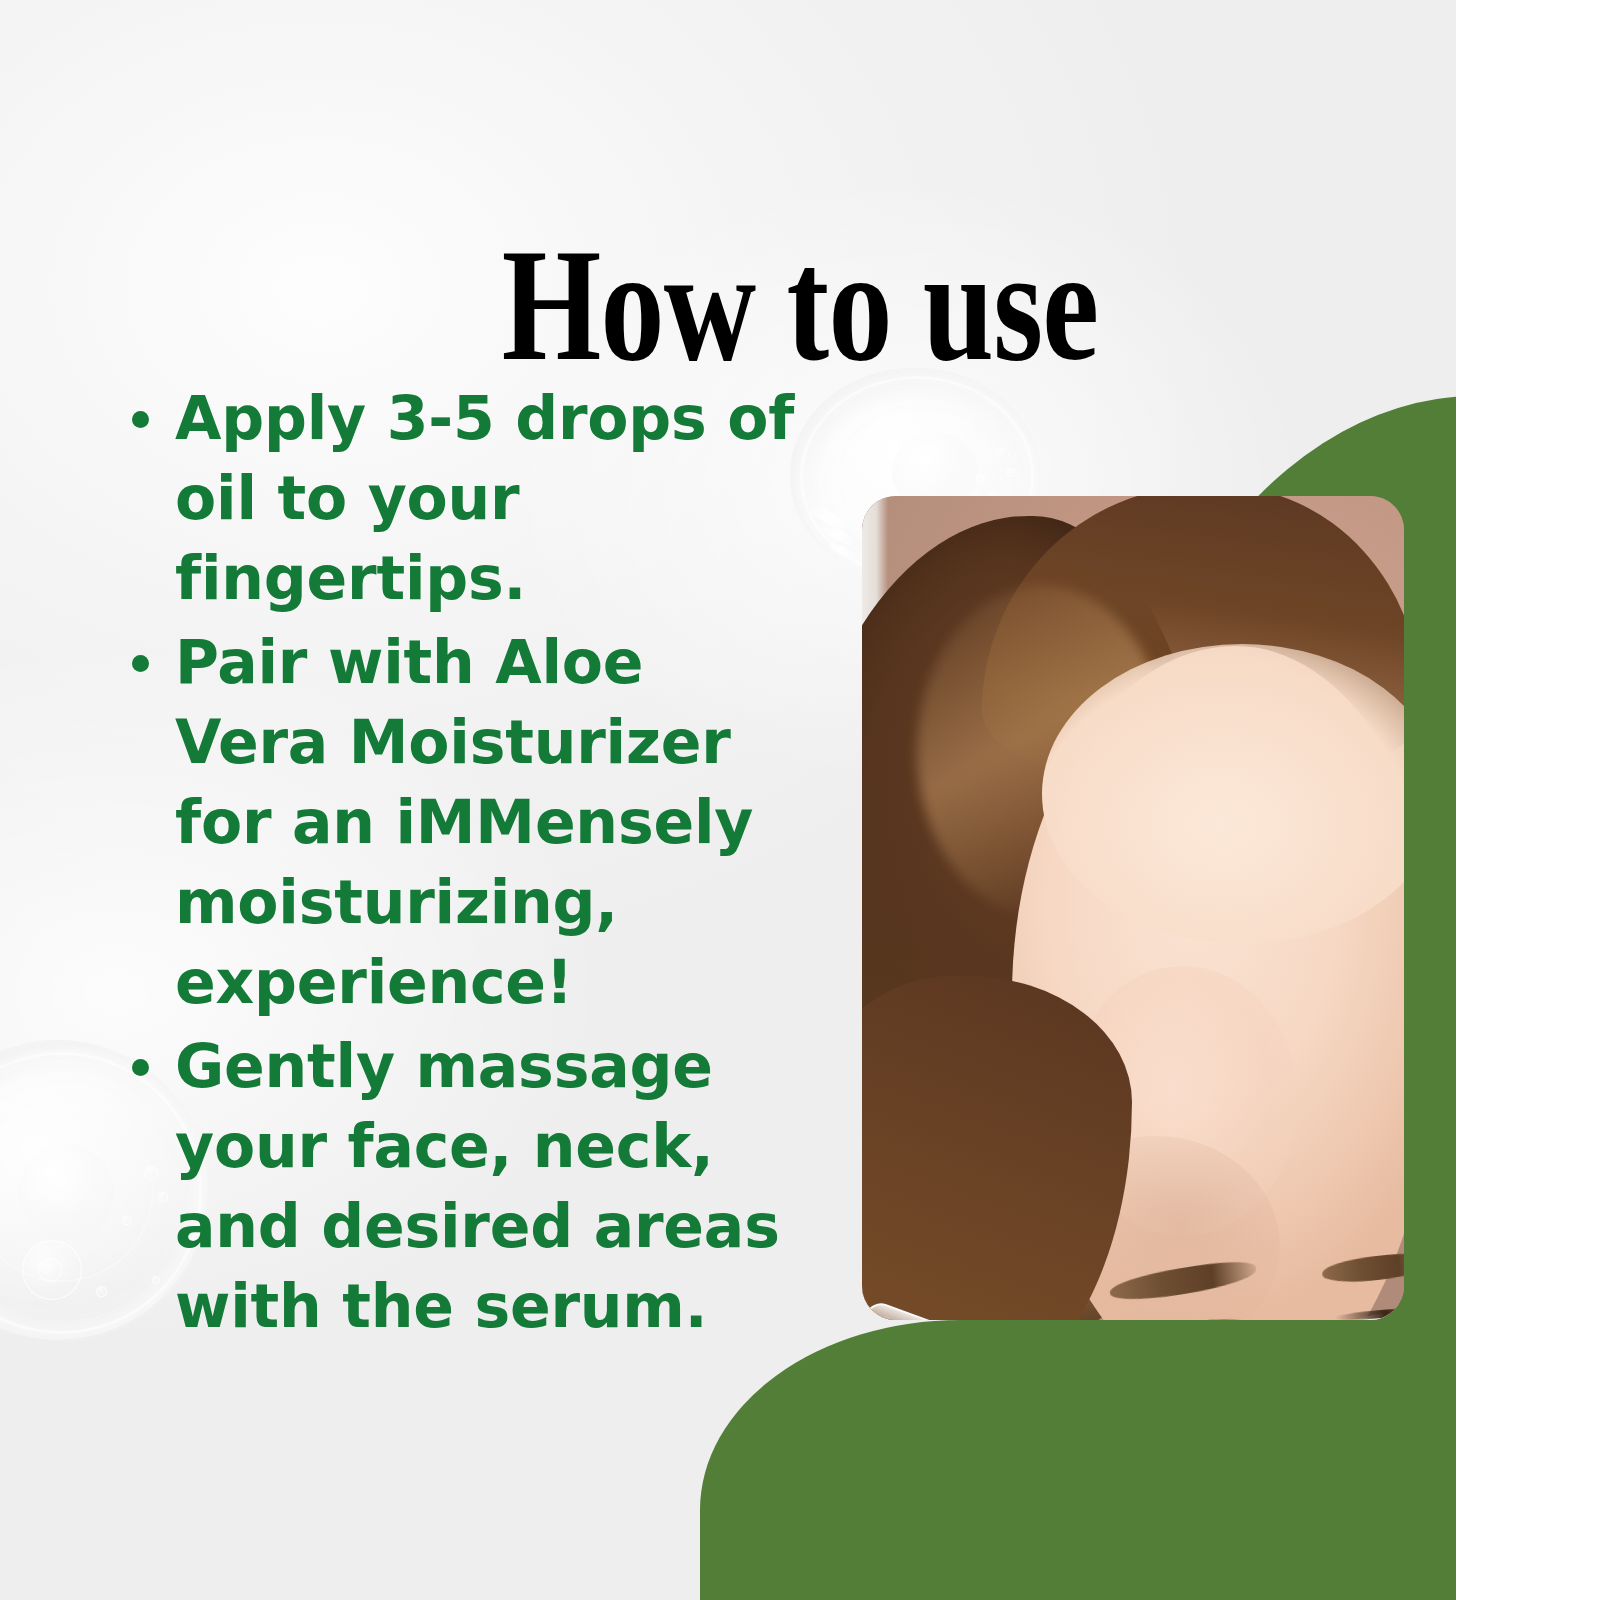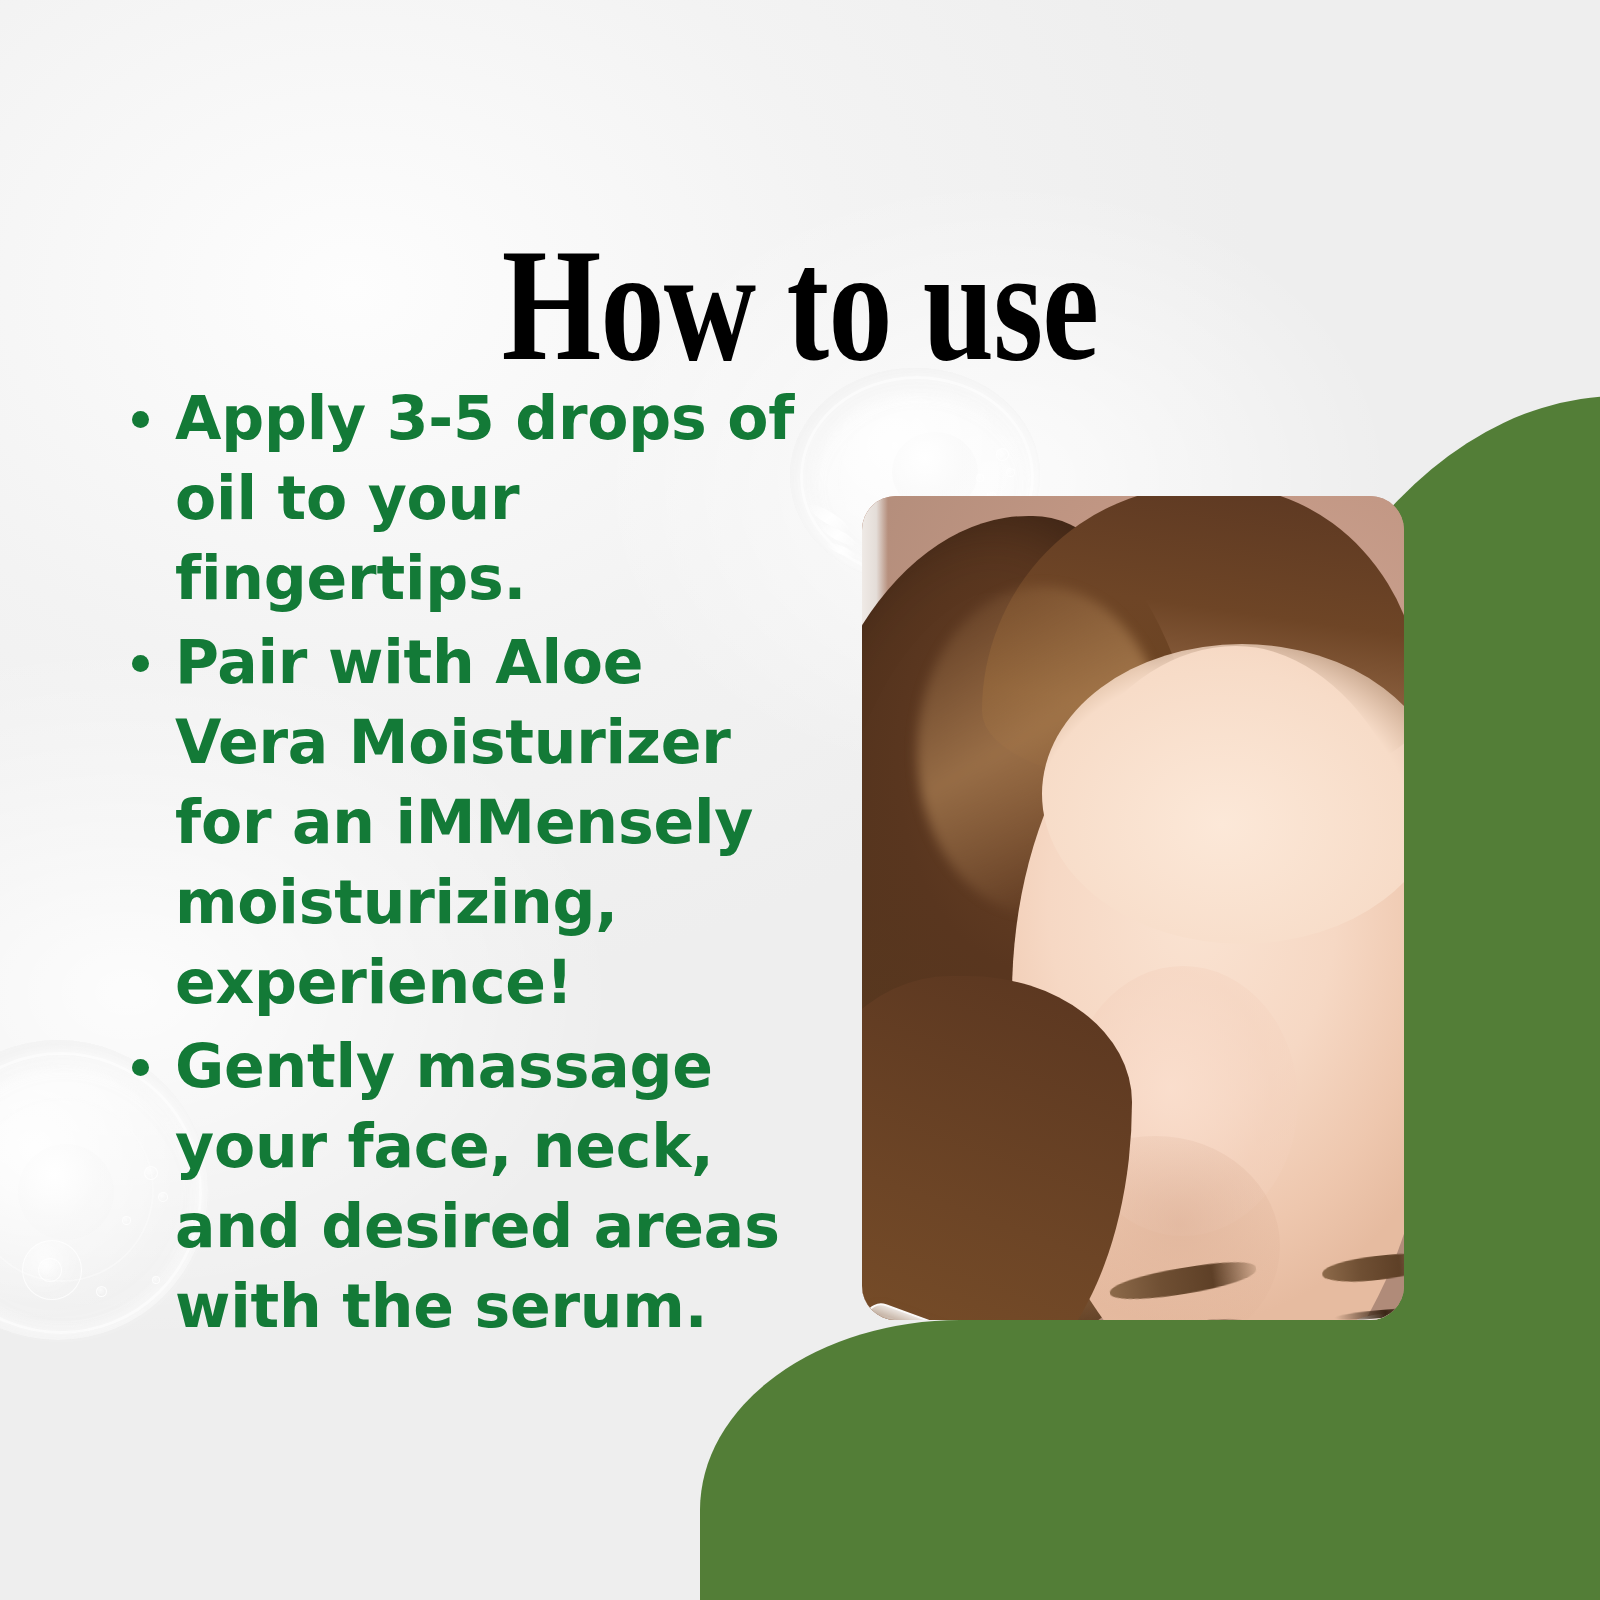--- a/index.html
+++ b/index.html
@@ -8,21 +8,21 @@
   }
   body {
     width: 1600px;
     height: 1600px;
     overflow: hidden;
     font-family: "Liberation Sans", sans-serif;
   }
 
   #poster {
     position: relative;
-    width: 1600px;
+    width: 1456px;
     height: 1600px;
     background: #fde047;
     overflow: hidden;
   }
 
   
   .bg-base {
     position: absolute;
     inset: 0;
     background:

